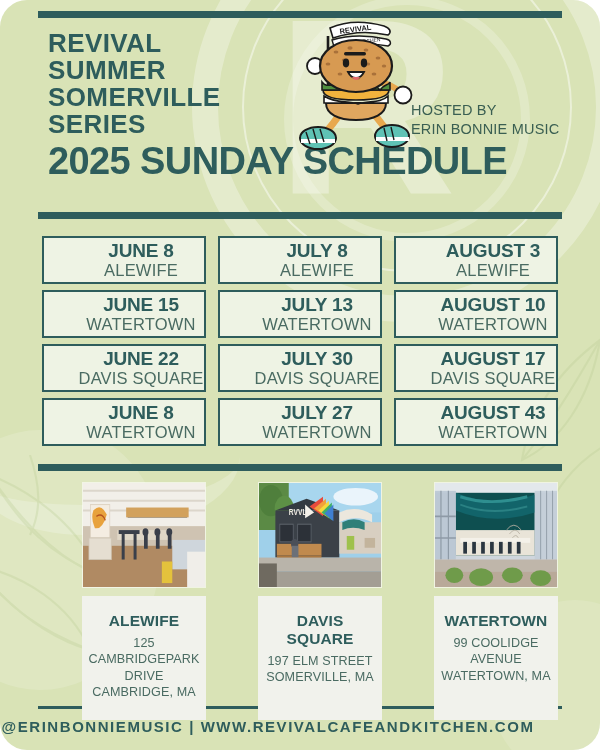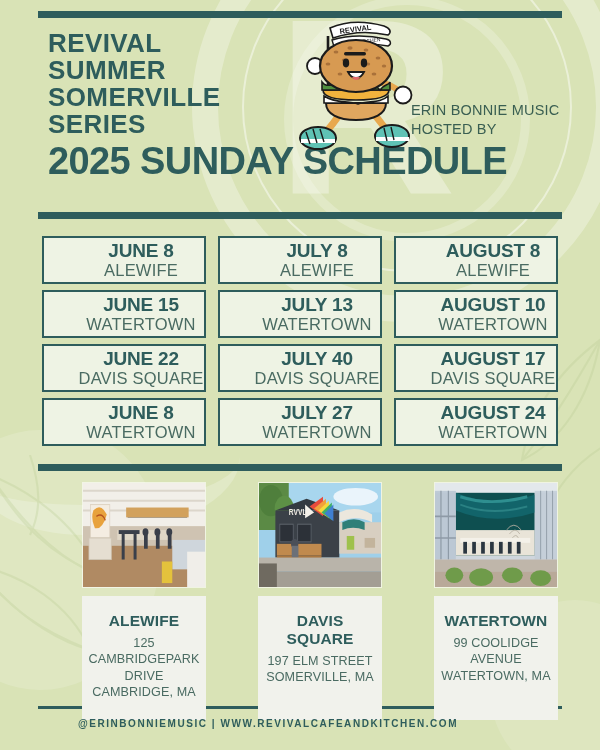--- a/index.html
+++ b/index.html
@@ -8,20 +8,21 @@
     width:600px; height:750px;
     overflow:hidden;
     font-family:"Liberation Sans", sans-serif;
   }
 
   #poster {
     position:relative;
     width:600px; height:750px;
     background:#d9e3b6;
     overflow:hidden;
+    border-radius:27px;
   }
 
   
   .wm { position:absolute; pointer-events:none; }
 
   .wm-circle-outer{
     width:430px; height:430px; border-radius:50%;
     border:26px solid rgba(255,255,255,0.30);
     top:-108px; left:192px;
   }
@@ -157,21 +158,21 @@
   }
   .card-addr{
     color:#4a6b62; font-size:12.6px; line-height:1.3; letter-spacing:.1px;
   }
 
   
   .footer{
     position:absolute; left:0; top:718px; width:536px;
     text-align:center;
     color:#2e5d5c;
-    font-size:10px; font-weight:bold; letter-spacing:1.55px;
+    font-size:15px; font-weight:bold; letter-spacing:1.55px;
   }
 </style>
 </head>
 <body>
 
 <div id="poster">
 
   <div class="wm wm-circle-outer"></div>
   <div class="wm wm-circle-inner"></div>
   <div class="wm wm-circle-dot"></div>
@@ -216,22 +217,22 @@
   <div class="rule rule-footer"></div>
 
   <div class="head-title">
     <span>REVIVAL</span>
     <span>SUMMER</span>
     <span>SOMERVILLE</span>
     <span>SERIES</span>
   </div>
 
   <div class="hosted">
+    <span>HOSTED BY</span>
     <span>ERIN BONNIE MUSIC</span>
-    <span>HOSTED BY</span>
   </div>
 
   <div class="schedule-title">2025 SUNDAY SCHEDULE</div>
 
   <div class="mascot">
     <svg viewBox="0 0 136 148">
 
       <line x1="40" y1="28" x2="40" y2="78" stroke="#1b1b1b" stroke-width="2.6"></line>
 
       <path d="M42,20 C58,13 78,13 96,18 C102,20 104,24 100,27 C82,23 62,24 45,30 Z" fill="#fff" stroke="#1b1b1b" stroke-width="1.6"></path>
@@ -292,57 +293,57 @@
   <div class="grid">
     <div class="cell">
         <div class="d">JUNE 8</div>
         <div class="v">ALEWIFE</div>
       </div>
     <div class="cell">
         <div class="d">JULY 8</div>
         <div class="v">ALEWIFE</div>
       </div>
     <div class="cell">
-        <div class="d">AUGUST 8</div>
+        <div class="d">AUGUST 3</div>
         <div class="v">ALEWIFE</div>
       </div>
     <div class="cell">
         <div class="d">JUNE 15</div>
         <div class="v">WATERTOWN</div>
       </div>
     <div class="cell">
         <div class="d">JULY 13</div>
         <div class="v">WATERTOWN</div>
       </div>
     <div class="cell">
         <div class="d">AUGUST 10</div>
         <div class="v">WATERTOWN</div>
       </div>
     <div class="cell">
         <div class="d">JUNE 22</div>
         <div class="v">DAVIS SQUARE</div>
       </div>
     <div class="cell">
-        <div class="d">JULY 40</div>
+        <div class="d">JULY 30</div>
         <div class="v">DAVIS SQUARE</div>
       </div>
     <div class="cell">
         <div class="d">AUGUST 17</div>
         <div class="v">DAVIS SQUARE</div>
       </div>
     <div class="cell">
         <div class="d">JUNE 8</div>
         <div class="v">WATERTOWN</div>
       </div>
     <div class="cell">
         <div class="d">JULY 27</div>
         <div class="v">WATERTOWN</div>
       </div>
     <div class="cell">
-        <div class="d">AUGUST 24</div>
+        <div class="d">AUGUST 43</div>
         <div class="v">WATERTOWN</div>
       </div>
   </div>
 
   <div class="cards">
 
     <div class="card">
       <div class="card-photo">
         <svg viewBox="0 0 164 106" preserveAspectRatio="none">
           <rect width="164" height="106" fill="#e8e2d8"></rect>

